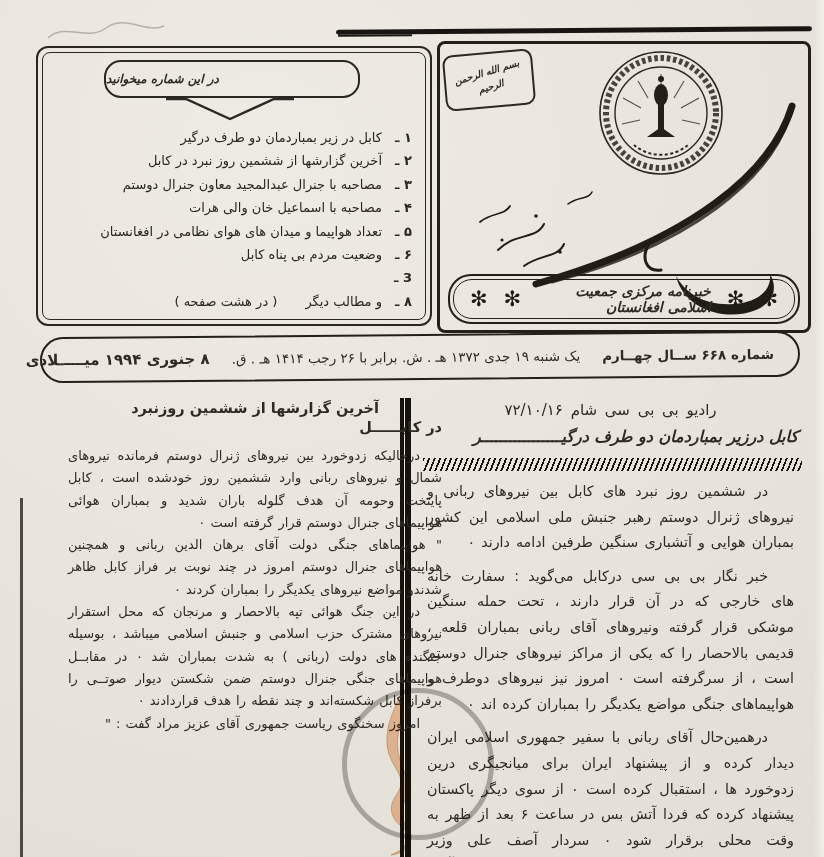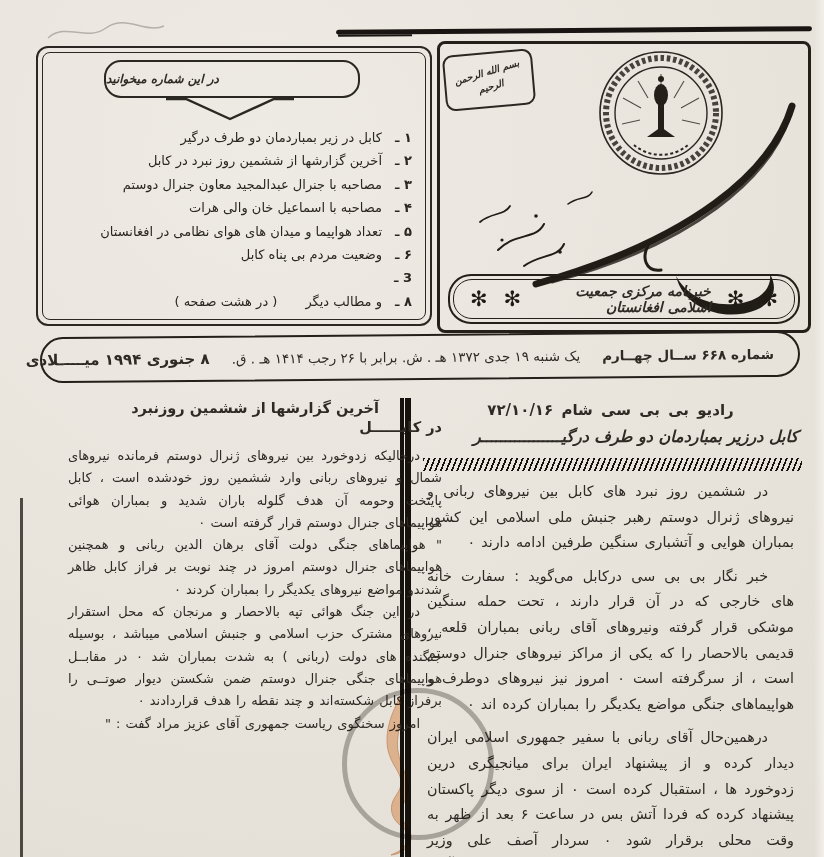--- a/index.html
+++ b/index.html
@@ -42,21 +42,21 @@
   
   .issue-bar{left:40px;top:334px;width:760px;height:46px;border:2.5px solid #231f19;border-radius:23px;
     transform:rotate(-.5deg);display:flex;direction:rtl;align-items:center;gap:22px;padding:0 24px;box-sizing:border-box;}
   .seg0{font-weight:bold;font-size:13.5px;white-space:nowrap;}
   .seg1{font-size:13.5px;white-space:nowrap;}
   .seg2{font-size:15px;font-weight:bold;letter-spacing:1px;white-space:nowrap;}
   
   .divider{left:400px;top:398px;width:11px;height:459px;background:#15120e;}
   .divider::after{content:"";position:absolute;left:3.5px;top:0;bottom:0;width:1.6px;background:#e8e4dd;}
   .col-right{left:419px;top:401px;width:383px;direction:rtl;}
-  .kicker{text-align:center;font-size:15px;font-weight:bold;word-spacing:3px;}
+  .kicker{text-align:center;font-size:15px;font-weight:normal;word-spacing:3px;}
   .headline-r{margin-top:8px;font-size:16px;font-weight:bold;letter-spacing:.3px;white-space:nowrap;overflow:hidden;padding-right:4px;font-style:italic;}
   .hatch{margin-top:12px;height:13px;width:99%;
     background:repeating-linear-gradient(112deg,#16130f 0 1.7px,transparent 1.7px 5.1px);}
   .body-r{margin-top:6px;font-size:14.3px;line-height:25.6px;text-align:justify;word-spacing:1.5px;}
   .body-r p{margin:8px;text-indent:26px;}
   .col-left{left:24px;top:400px;width:374px;direction:rtl;margin-left:44px;}
   .headline-l{ text-align:center;font-size:14.5px;font-weight:bold;}
   .headline-l2{text-align:right;font-size:14.5px;font-weight:bold;margin-top:3px;}
   .body-l{margin-top:10px;font-size:13px;line-height:22.3px;text-align:justify;word-spacing:1px;}
   .body-l p{margin:0;text-indent:22px;}

